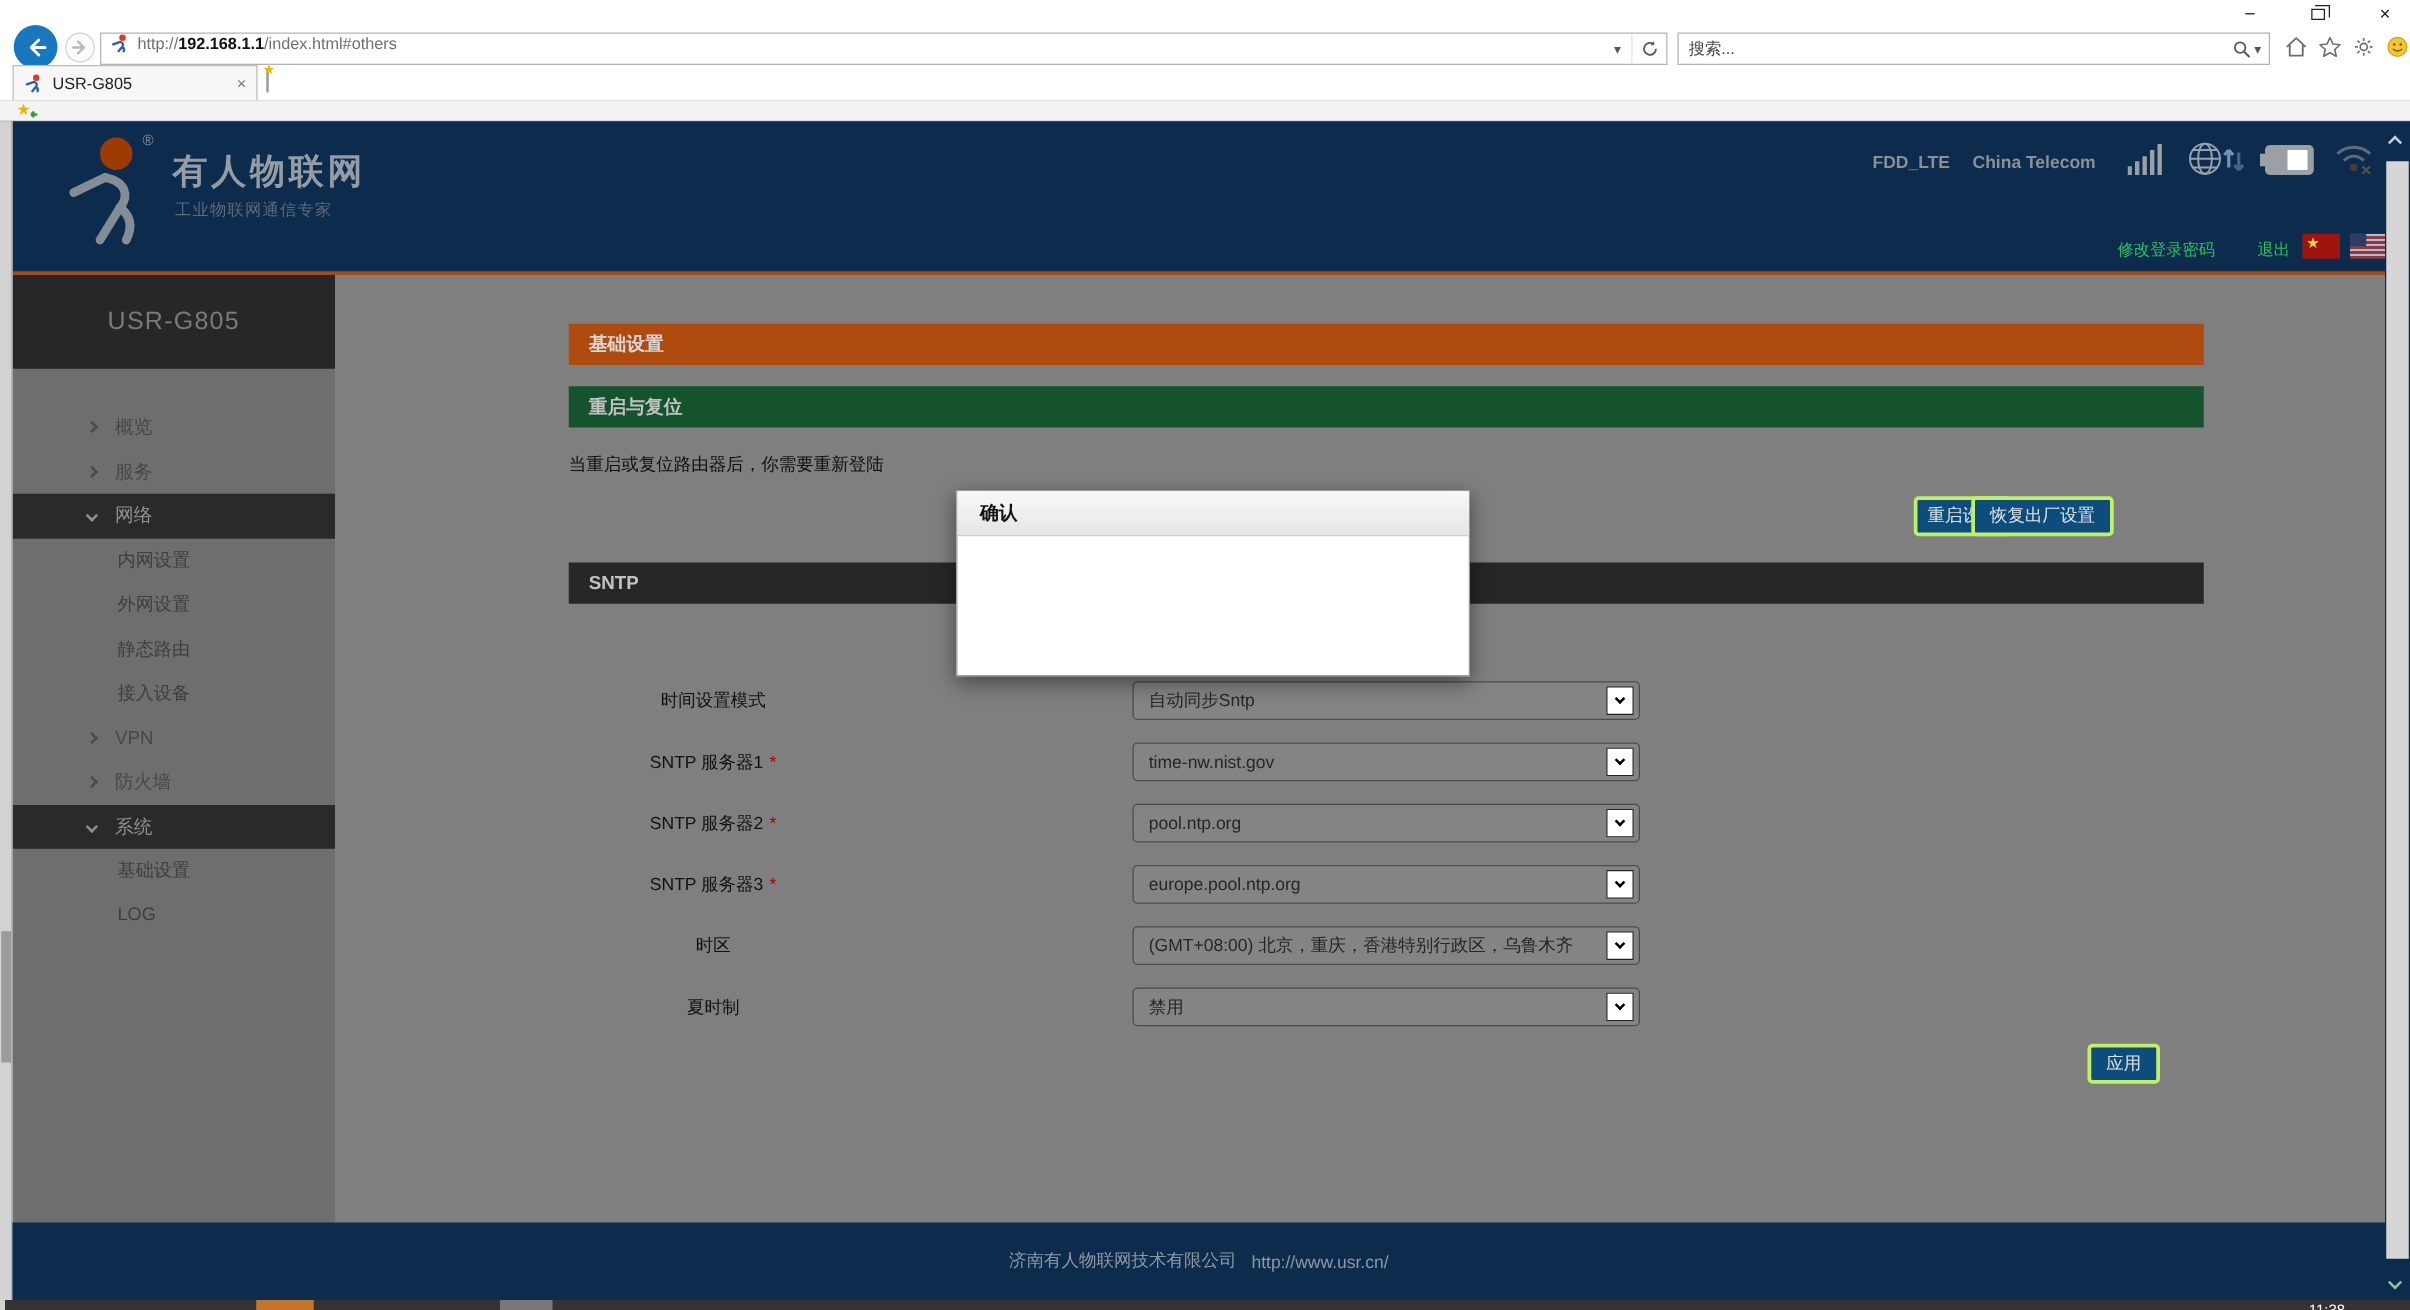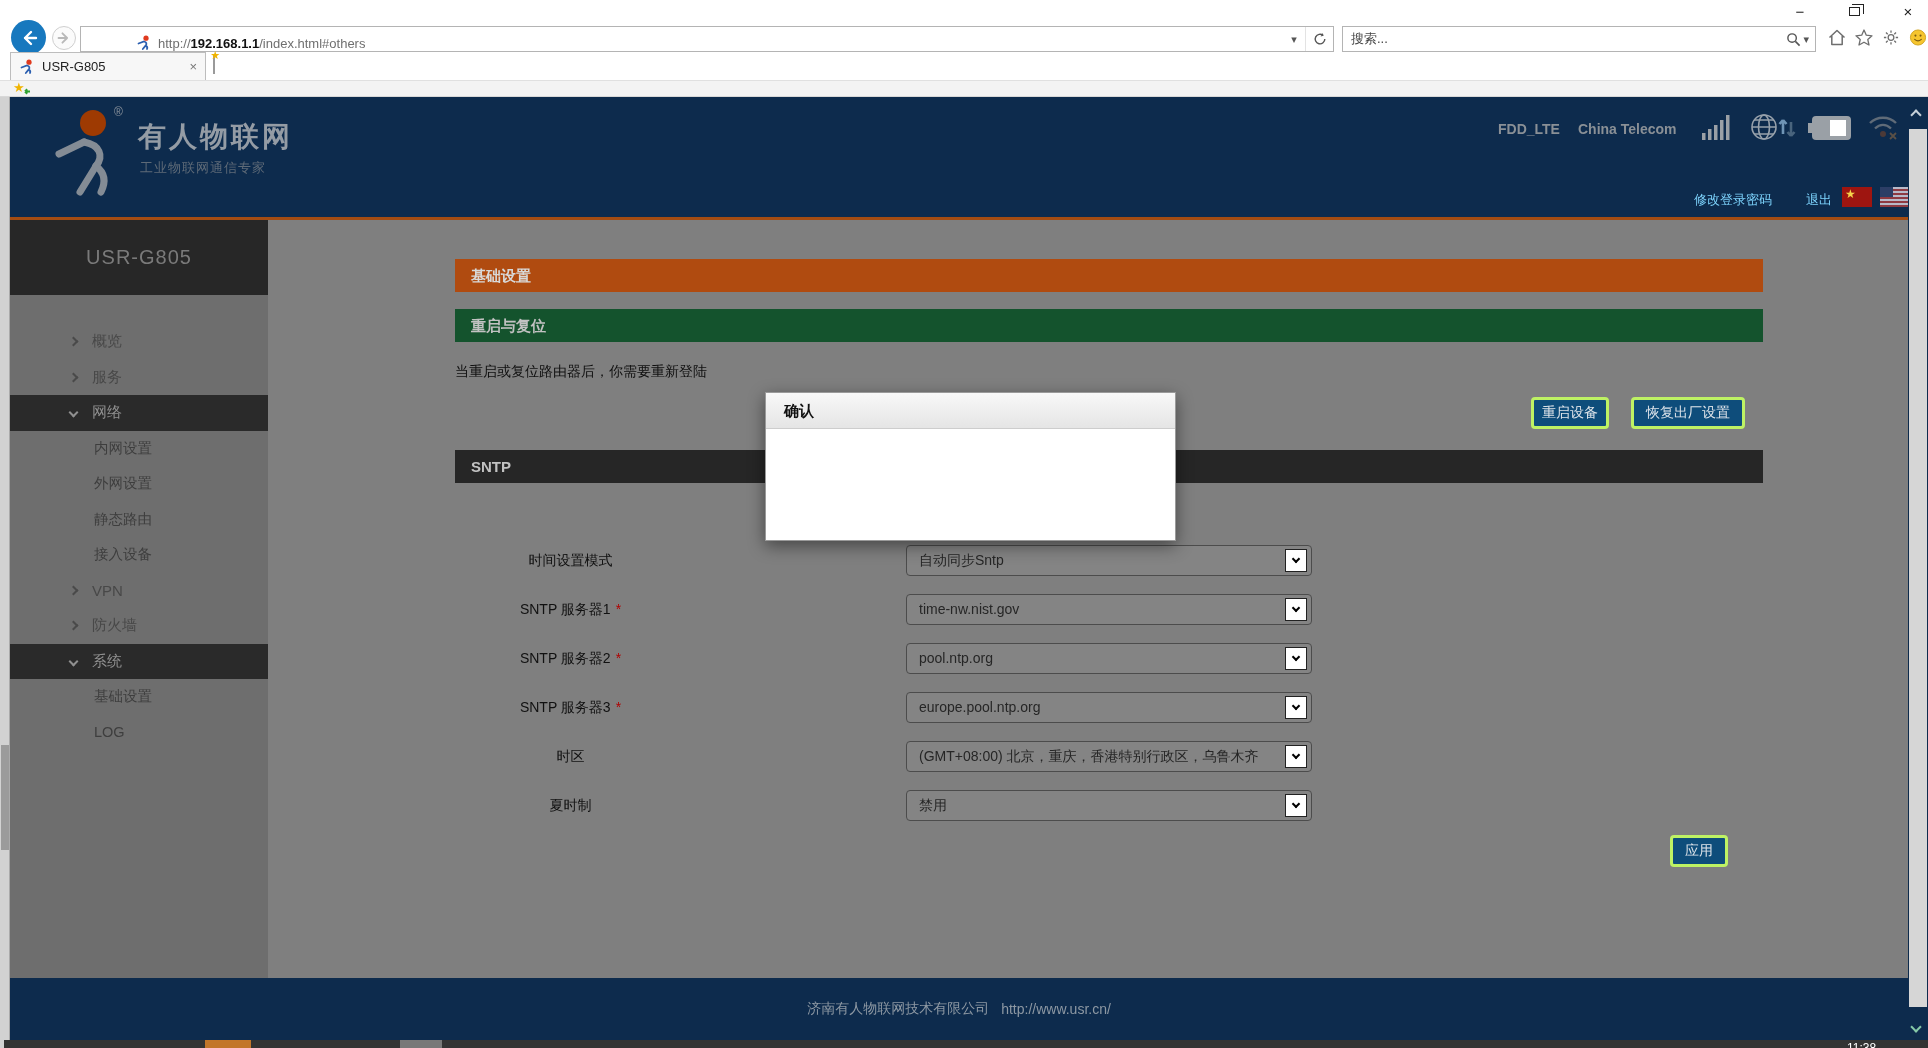--- a/index.html
+++ b/index.html
@@ -9,21 +9,21 @@
   
   .titlebar { position:absolute; left:0; top:0; width:1928px; height:26px; background:#fff; }
   .win-controls { position:absolute; right:6px; top:0; display:flex; gap:26px; }
   .win-btn { width:28px; height:22px; display:flex; align-items:center; justify-content:center; color:#222; font-size:15px; }
   .restore-glyph { position:relative; width:11px; height:9px; border:1px solid #222; background:#fff; }
   .restore-glyph:before { content:""; position:absolute; left:2px; top:-4px; width:11px; height:9px; border:1px solid #222; border-bottom:none; border-left:none; }
 
   .back-btn { position:absolute; left:11px; top:20px; width:35px; height:35px; border-radius:50%; background:#1778be; display:flex; align-items:center; justify-content:center; }
   .fwd-btn { position:absolute; left:52px; top:26px; width:24px; height:24px; border-radius:50%; background:#fbfbfb; border:1px solid #cfcfcf; display:flex; align-items:center; justify-content:center; }
 
-  .url-bar { position:absolute; left:80px; top:26px; width:1254px; height:26px; background:#fff; border:1px solid #b4b4b4; display:flex; align-items:flex-end; font-size:13px;padding-left:48px; }
+  .url-bar { position:absolute; left:80px; top:26px; width:1254px; height:26px; background:#fff; border:1px solid #b4b4b4; display:flex; align-items:flex-start; font-size:13px; }
   .url-bar .fav { margin:0 6px 0 7px; }
   .url-prefix, .url-path { color:#6f6f6f; }
   .url-domain { color:#111; font-weight:bold; }
   .url-right { margin-left:auto; display:flex; align-items:center; height:100%; }
   .url-dd { width:22px; text-align:center; color:#555; font-size:11px; }
   .url-refresh { width:28px; height:100%; display:flex; align-items:center; justify-content:center; border-left:1px solid #e3e3e3; }
 
   .search-box { position:absolute; left:1342px; top:26px; width:474px; height:26px; background:#fff; border:1px solid #b4b4b4; display:flex; align-items:center; font-size:13px; }
   .search-ph { color:#444; margin-left:8px; }
   .search-right { margin-left:auto; display:flex; align-items:center; gap:2px; padding-right:6px; }
@@ -53,21 +53,21 @@
   .chev { display:inline-block; width:8px; height:8px; border-right:2px solid currentColor; border-bottom:2px solid currentColor; transform:rotate(-45deg); }
   .chev.down { transform:rotate(45deg); }
   .chev.up { transform:rotate(-135deg); }
 
   
   .site-header { position:absolute; left:10px; top:97px; width:1898px; height:123px; background:#0d2b4d; border-bottom:3px solid #a34c12; }
   .brand-reg { position:absolute; left:104px; top:8px; color:#8a929b; font-size:12px; }
   .brand-title { position:absolute; left:128px; top:21px; color:#949ca5; font-size:28px; font-weight:bold; letter-spacing:3px; }
   .brand-slogan { position:absolute; left:130px; top:62px; color:#5e6a77; font-size:13px; letter-spacing:1px; }
   .hdr-txt { position:absolute; color:#8a9096; font-size:14px; font-weight:bold; }
-  .hdr-link { position:absolute; color:#7dd3fc; font-size:13px; cursor:pointer; }
+  .hdr-link { position:absolute; color:#22c55e; font-size:13px; cursor:pointer; }
   .flag { position:absolute; width:30px; height:20px; }
   .flag-cn { background:#9e1510; color:#f5d24a; font-size:12px; }
   .flag-cn span { position:absolute; left:3px; top:0px; }
   .flag-us { background:repeating-linear-gradient(#b8b9c8 0 2px,#8e3a42 2px 4px); }
   .flag-us:before { content:""; position:absolute; left:0; top:0; width:13px; height:10px; background:#2c3e66; }
 
   
   .sidebar { position:absolute; left:10px; top:220px; width:258px; height:758px; background:#6e6e6e; }
   .side-title { position:absolute; left:0; top:0; width:258px; height:75px; background:#272727; color:#7a7a7a; font-size:20px; display:flex; align-items:center; justify-content:center; letter-spacing:1px; }
   .side-menu { position:absolute; left:0; top:104px; width:258px; }
@@ -79,21 +79,21 @@
 
   
   .main { position:absolute; left:268px; top:223px; width:1640px; height:755px; background:#7f7f7f; }
   .bar { position:absolute; left:187px; width:1308px; height:33px; line-height:33px; padding-left:16px; font-size:15px; font-weight:bold; color:#c2c2c2; }
   .bar-orange { top:36px; background:#b04b10; color:#d8d8d8; }
   .bar-restart { top:86px; background:#14532d; }
   .bar-sntp { top:227px; background:#262626; }
   .note { position:absolute; left:187px; top:140px; font-size:14px; color:#0f0f0f; }
   .btn-blue { position:absolute; height:32px; background:#0e4d7b; color:#dde3e9; font-size:14px; border:3px solid #bef264; border-radius:4px; display:flex; align-items:center; justify-content:center; cursor:pointer; }
   .btn-restart { left:1263px; top:174px; width:78px; }
-  .btn-factory { left:1363px; top:174px; width:114px; }
+  .btn-factory { left:1309px; top:174px; width:114px; }
   .btn-apply { left:1402px; top:612px; width:58px; }
 
   .form { position:absolute; left:0; top:322px; width:1640px; }
   .form-row { display:flex; align-items:center; height:31px; margin-bottom:18px; }
   .form-label { width:605px; text-align:center; font-size:14px; color:#111; }
   .form-label .star { color:#b00000; margin-left:5px; }
   .select { position:relative; margin-left:33px; width:406px; height:31px; background:#848484; border:1px solid #4c4c4c; border-radius:4px; cursor:pointer; }
   .select-value { display:block; line-height:29px; padding-left:12px; font-size:14px; color:#262626; white-space:nowrap; overflow:hidden; }
   .select-btn { position:absolute; right:4px; top:3px; width:22px; height:23px; background:#fff; border:1px solid #222; display:flex; align-items:center; justify-content:center; }
   .select-btn .chev { width:6px; height:6px; color:#000; margin-top:-3px; }

